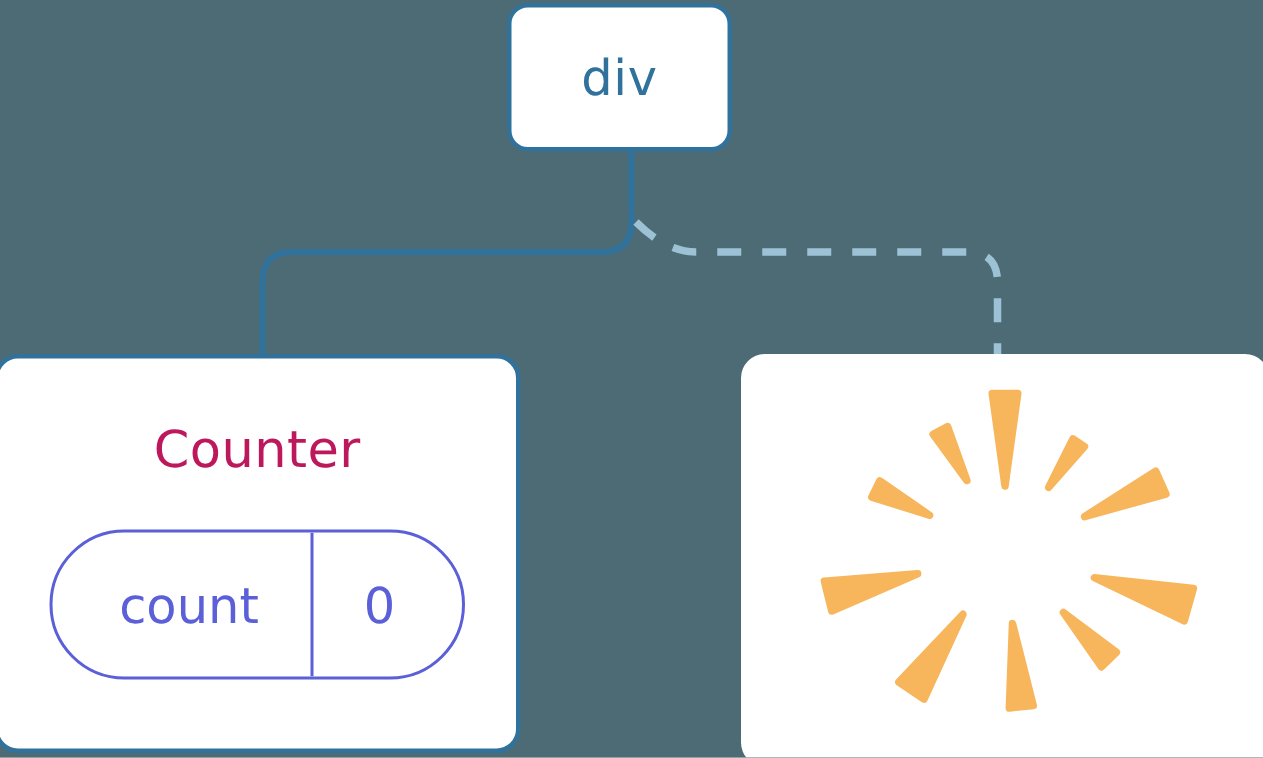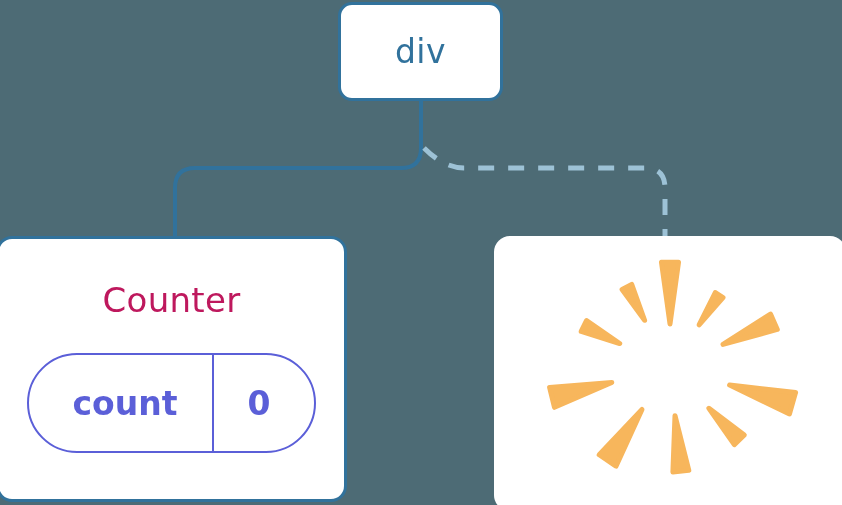--- a/index.html
+++ b/index.html
@@ -37,21 +37,21 @@
     align-items: center;
   }
   .node.bordered {
     border: 3px solid #31729c;
   }
 
   
   #node-div {
     left: 338px;
     top: 2px;
-    width: 165px;
+    width: 150px;
     height: 99px;
     border-radius: 14px;
     justify-content: center;
   }
   #node-div .node-title {
     font-size: 33px;
     color: #31729c;
     letter-spacing: 0.5px;
     line-height: 1;
   }
@@ -77,21 +77,20 @@
   .state-pill {
     margin-top: 36px;
     height: 100px;
     display: flex;
     align-items: stretch;
     border: 2px solid #5b5fd8;
     border-radius: 50px;
     box-sizing: border-box;
     overflow: hidden;
     background: #ffffff;
-    font-weight: bold;
   }
   .state-pill .pill-key {
     display: flex;
     align-items: center;
     justify-content: center;
     padding: 0 34px 0 44px;
     font-size: 33px;
     color: #5b5fd8;
     line-height: 1;
   }

